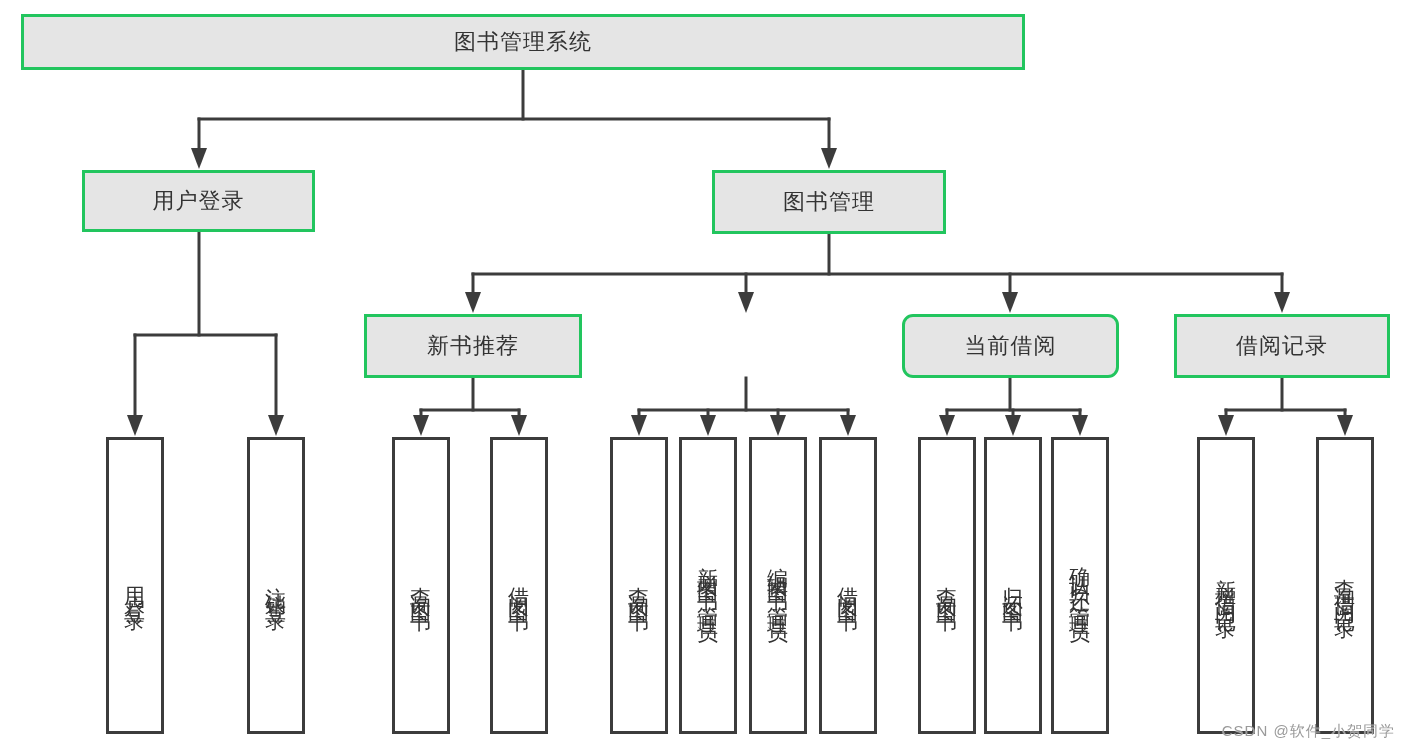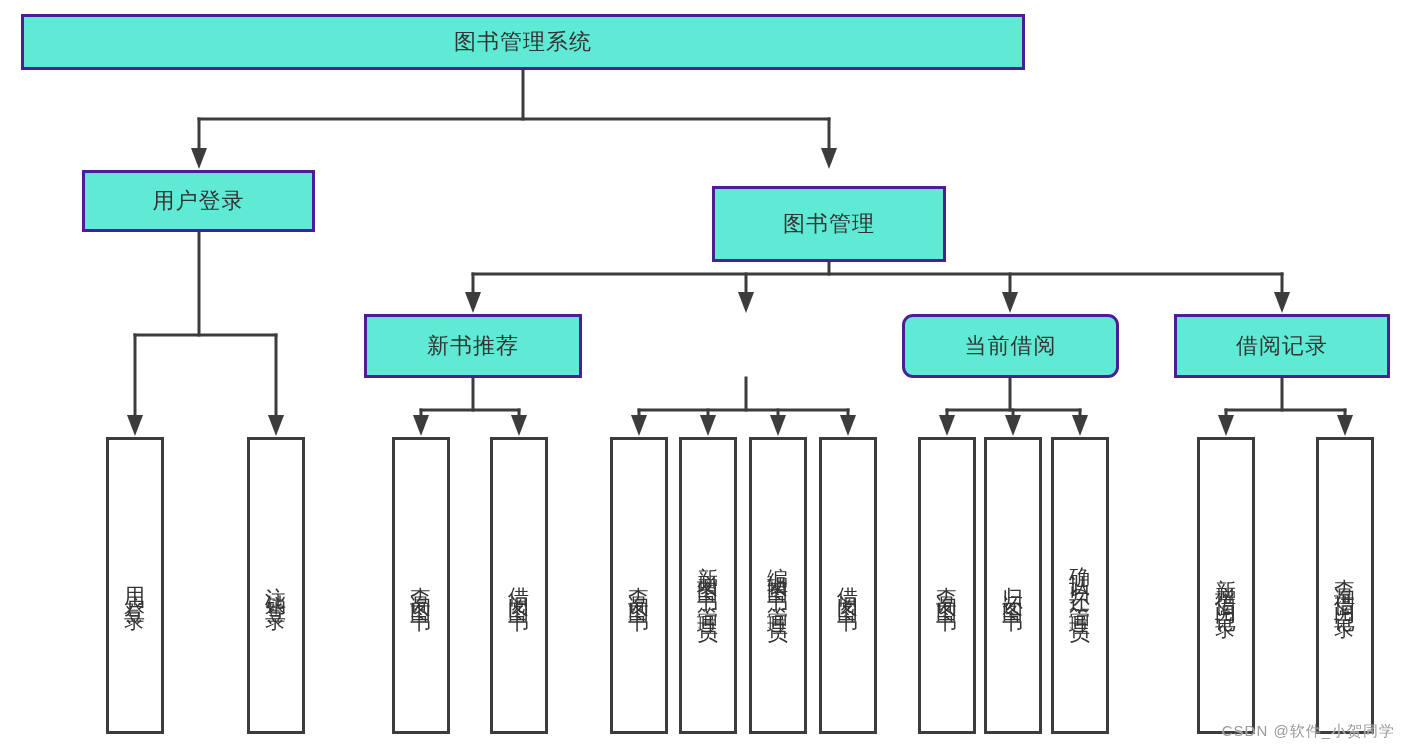--- a/index.html
+++ b/index.html
@@ -2,21 +2,21 @@
 <html><head>
 <meta charset="utf-8">
 <style>
   html,body{margin:0;padding:0;background:#ffffff;}
   .canvas{
     position:relative;width:1405px;height:747px;background:#ffffff;overflow:hidden;
     font-family:"Liberation Sans","DejaVu Sans",sans-serif;color:#333333;
   }
   .connectors{position:absolute;left:0;top:0;}
   .node{
-    position:absolute;background:#5eead4;border:3px solid #4c1d95;box-sizing:border-box;
+    position:absolute;background:#e5e5e5;border:3px solid #22c55e;box-sizing:border-box;
     display:flex;align-items:center;justify-content:center;text-align:center;
   }
   .node .label{font-size:22px;color:#333333;letter-spacing:1px;white-space:nowrap;}
   .leaf{
     position:absolute;width:58px;height:297px;background:#ffffff;border:3px solid #3c3c3c;
     box-sizing:border-box;display:flex;align-items:center;justify-content:center;overflow:hidden;
   }
   .leaf .vlabel{
     writing-mode:vertical-rl;text-orientation:mixed;font-size:21px;color:#333333;
     letter-spacing:8px;line-height:1;white-space:nowrap;
@@ -97,21 +97,21 @@
     </g>
   </svg>
 
   <div class="node" style="left:21px;top:14px;width:1004px;height:56px;">
     <span class="label">图书管理系统</span>
   </div>
 
   <div class="node" style="left:82px;top:170px;width:233px;height:62px;">
     <span class="label">用户登录</span>
   </div>
-  <div class="node" style="left:712px;top:186px;width:234px;height:76px;">
+  <div class="node" style="left:712px;top:170px;width:234px;height:64px;">
     <span class="label">图书管理</span>
   </div>
 
   <div class="node" style="left:364px;top:314px;width:218px;height:64px;">
     <span class="label">新书推荐</span>
   </div>
   <div class="node" style="left:902px;top:314px;width:217px;height:64px;border-radius:11px;">
     <span class="label">当前借阅</span>
   </div>
   <div class="node" style="left:1174px;top:314px;width:216px;height:64px;">

